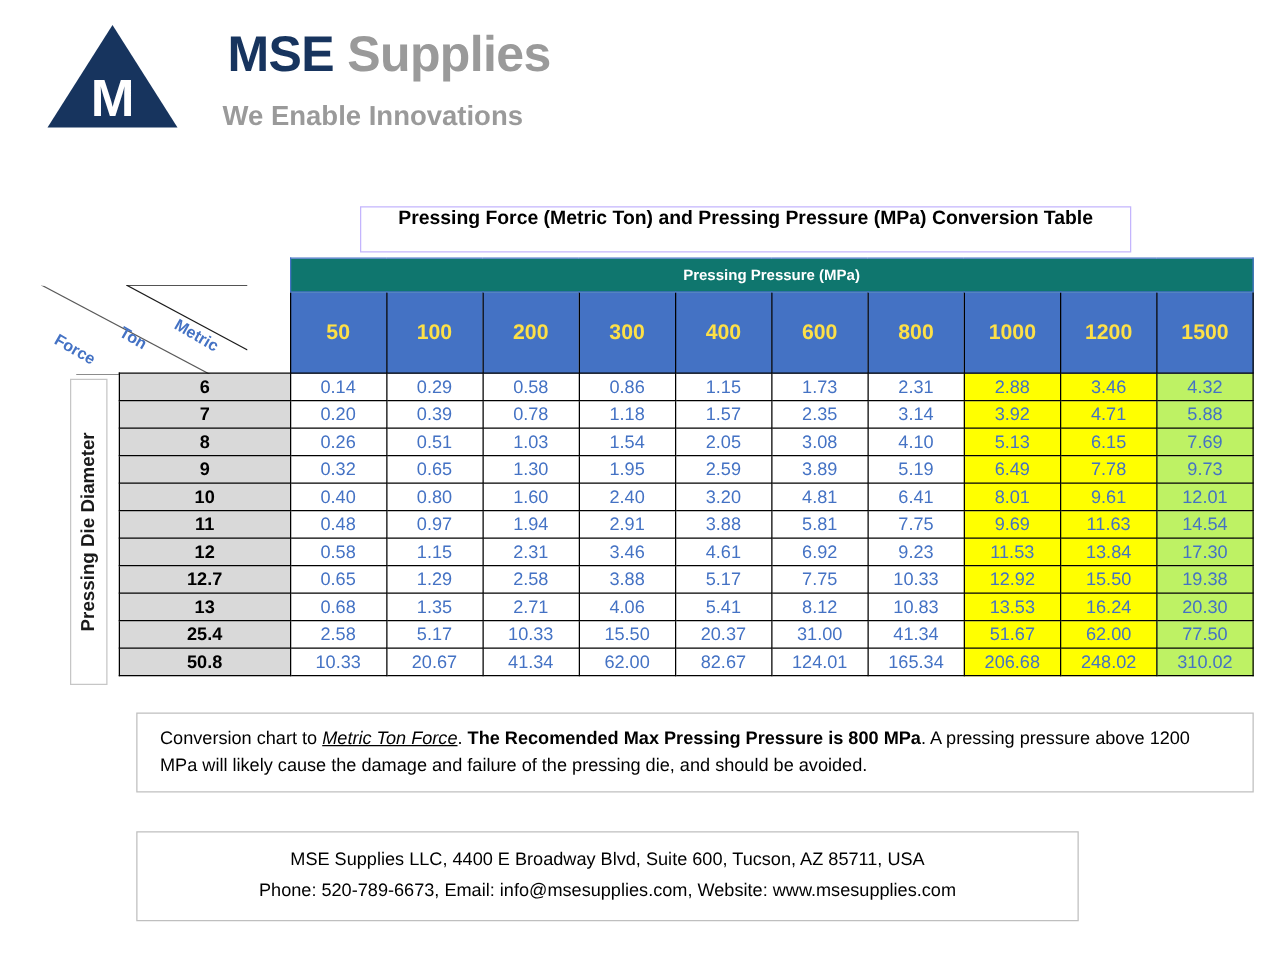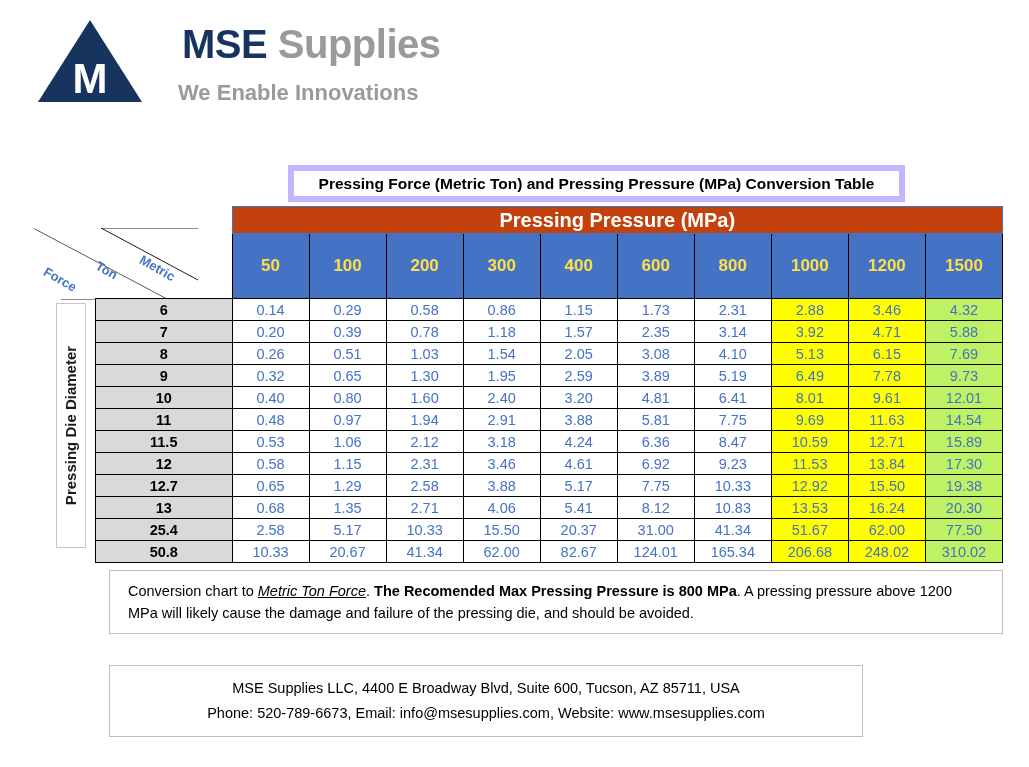--- a/index.html
+++ b/index.html
@@ -76,24 +76,24 @@
     white-space: nowrap;
   }
 
   
   #title-box {
     position: absolute;
     left: 288px;
     top: 165px;
     width: 617px;
     height: 37px;
-    border: 6px solid #c4b5fd;
+    border: 1px solid #c4b5fd;
     background: #ffffff;
     display: flex;
-    align-items: center;
+    align-items: flex-start;
     justify-content: center;
     box-sizing: border-box;
   }
   #title-box .txt {
     font-size: 15.5px;
     font-weight: bold;
     color: #000000;
     white-space: nowrap;
   }
 
@@ -165,23 +165,23 @@
     text-align: center;
     vertical-align: middle;
     font-family: "Liberation Sans", sans-serif;
   }
   #grid .spacer-cell {
     border: none;
     background: transparent;
     width: 136px;
   }
   .band {
-    background: #c2410c;
+    background: #0f766e;
     color: #ffffff;
-    font-size: 20px;
+    font-size: 12px;
     font-weight: bold;
     height: 26px;
     border-color: #4472c4 !important;
   }
   .colhead {
     background: #4472c4;
     color: #fde047;
     font-size: 17px;
     font-weight: bold;
     height: 64px;
@@ -379,33 +379,20 @@
           <td class="cell">1.94</td>
           <td class="cell">2.91</td>
           <td class="cell">3.88</td>
           <td class="cell">5.81</td>
           <td class="cell">7.75</td>
           <td class="cell warn">9.69</td>
           <td class="cell warn">11.63</td>
           <td class="cell danger">14.54</td>
         </tr>
         <tr>
-          <td class="rowhead">11.5</td>
-          <td class="cell">0.53</td>
-          <td class="cell">1.06</td>
-          <td class="cell">2.12</td>
-          <td class="cell">3.18</td>
-          <td class="cell">4.24</td>
-          <td class="cell">6.36</td>
-          <td class="cell">8.47</td>
-          <td class="cell warn">10.59</td>
-          <td class="cell warn">12.71</td>
-          <td class="cell danger">15.89</td>
-        </tr>
-        <tr>
           <td class="rowhead">12</td>
           <td class="cell">0.58</td>
           <td class="cell">1.15</td>
           <td class="cell">2.31</td>
           <td class="cell">3.46</td>
           <td class="cell">4.61</td>
           <td class="cell">6.92</td>
           <td class="cell">9.23</td>
           <td class="cell warn">11.53</td>
           <td class="cell warn">13.84</td>

